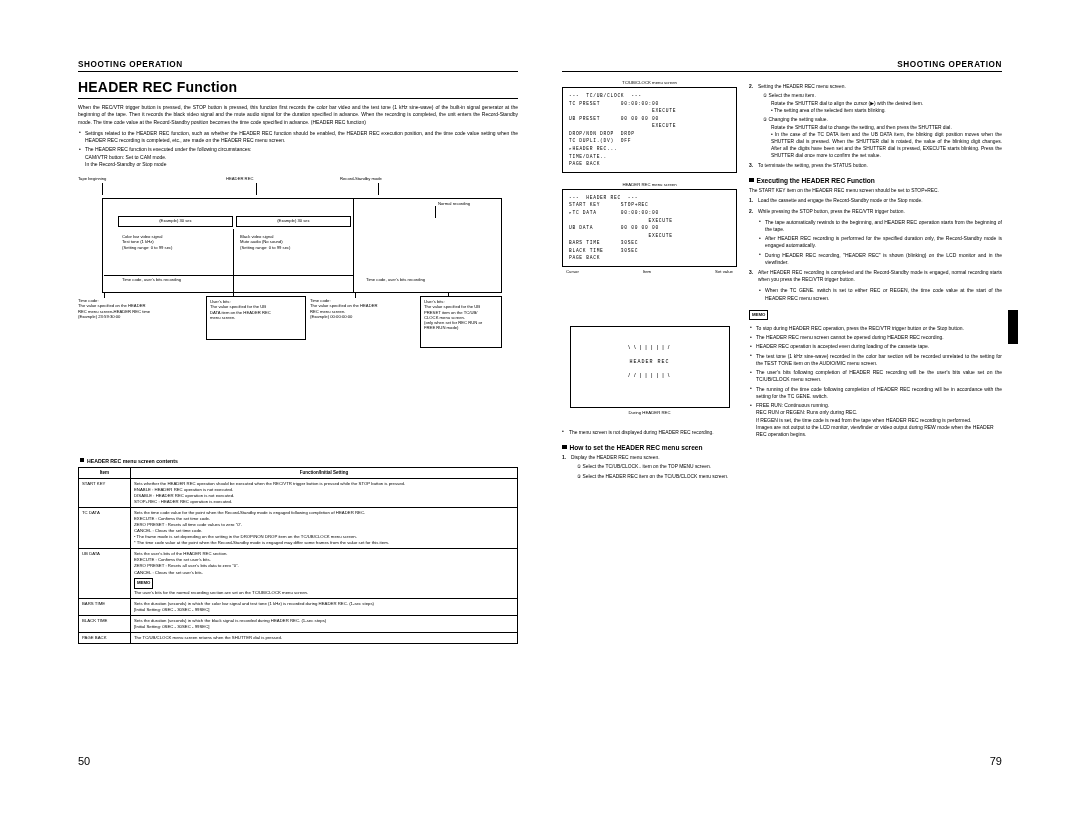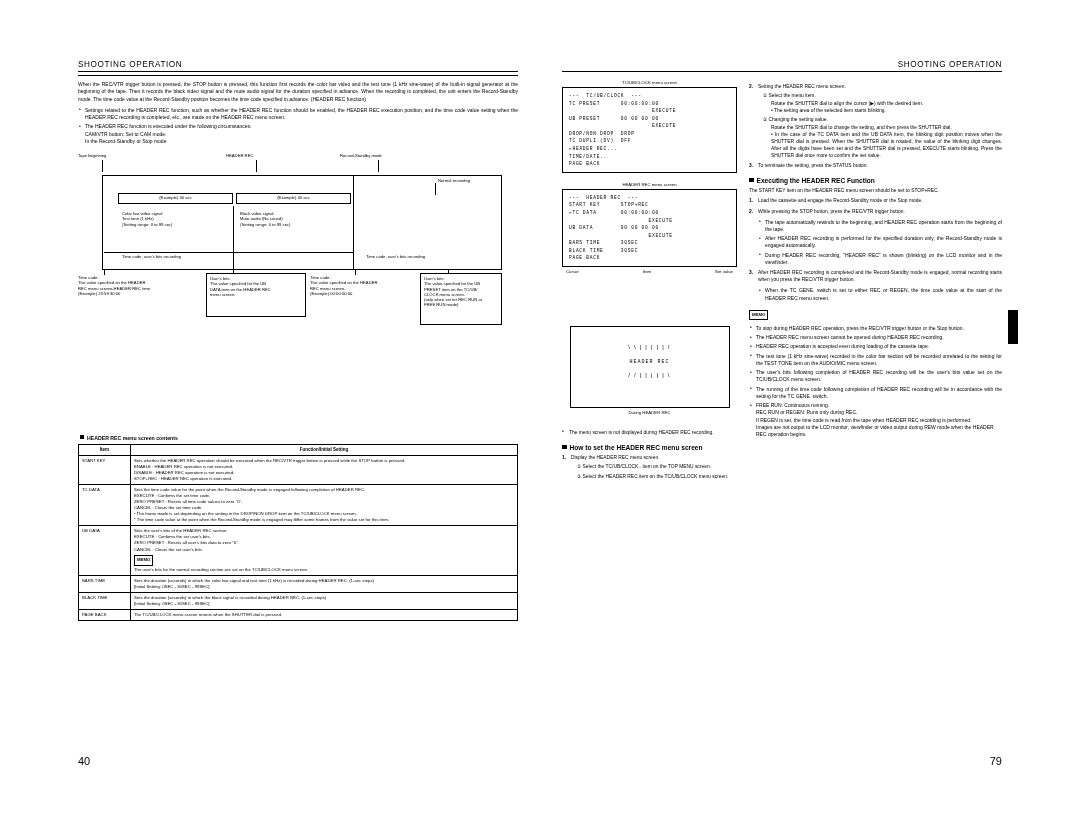--- a/index.html
+++ b/index.html
@@ -12,21 +12,21 @@
     font-size:5.1px;
     position:relative;
   }
   .page { position:absolute; top:0; left:0; width:1080px; height:834px; }
 
   
   .col-left  { position:absolute; left:78px;  top:60px; width:440px; }
   .col-right { position:absolute; left:562px; top:60px; width:440px; }
 
   .runhead {
-    font-size:8.2px; font-weight:normal; letter-spacing:0.6px;
+    font-size:8.2px; font-weight:bold; letter-spacing:0.6px;
     padding-bottom:2px;
   }
   .runhead.right { text-align:right; }
   .rule { border-bottom:1px solid #000; height:0; }
 
   h1.title {
     font-size:14px; font-weight:bold; margin:7px 0 0 0; letter-spacing:0.2px;
   }
   .title-rule { border-bottom:1.6px solid #000; margin-top:3px; }
 
@@ -98,20 +98,21 @@
 </style>
 </head>
 <body>
 
 <div class="page">
 
   <div class="col-left">
     <div class="runhead">SHOOTING OPERATION</div>
     <div class="rule"></div>
 
+    <h1 class="title">HEADER REC Function</h1>
     <div class="title-rule"></div>
 
     <p class="body">When the REC/VTR trigger button is pressed, the STOP button is pressed, this function first records the color bar video and the test tone (1 kHz sine-wave) of the built-in signal generator at the beginning of the tape. Then it records the black video signal and the mute audio signal for the duration specified in advance. When the recording is completed, the unit enters the Record-Standby mode. The time code value at the Record-Standby position becomes the time code specified in advance. (HEADER REC function)</p>
 
     <ul class="bullets">
       <li>Settings related to the HEADER REC function, such as whether the HEADER REC function should be enabled, the HEADER REC execution position, and the time code value setting when the HEADER REC recording is completed, etc., are made on the HEADER REC menu screen.</li>
       <li>The HEADER REC function is executed under the following circumstances:</li>
     </ul>
     <div class="sub">CAM/VTR button: Set to CAM mode.</div>
     <div class="sub">In the Record-Standby or Stop mode</div>
@@ -381,16 +382,16 @@
           <div style="padding-left:7px; font-size:5.0px; line-height:1.45;">FREE RUN: Continuous running.</div>
           <div style="padding-left:7px; font-size:5.0px; line-height:1.45;">REC RUN or REGEN: Runs only during REC.</div>
           <div style="padding-left:7px; font-size:5.0px; line-height:1.45;">If REGEN is set, the time code is read from the tape when HEADER REC recording is performed.</div>
           <div style="padding-left:7px; font-size:5.0px; line-height:1.45;">Images are not output to the LCD monitor, viewfinder or video output during REW mode when the HEADER REC operation begins.</div>
         </div>
       </div>
     </div>
     <div class="tab-mark"></div>
   </div>
 
-  <div class="folio l">40</div>
+  <div class="folio l">50</div>
   <div class="folio r">79</div>
 
 </div>
 
 </body></html>

